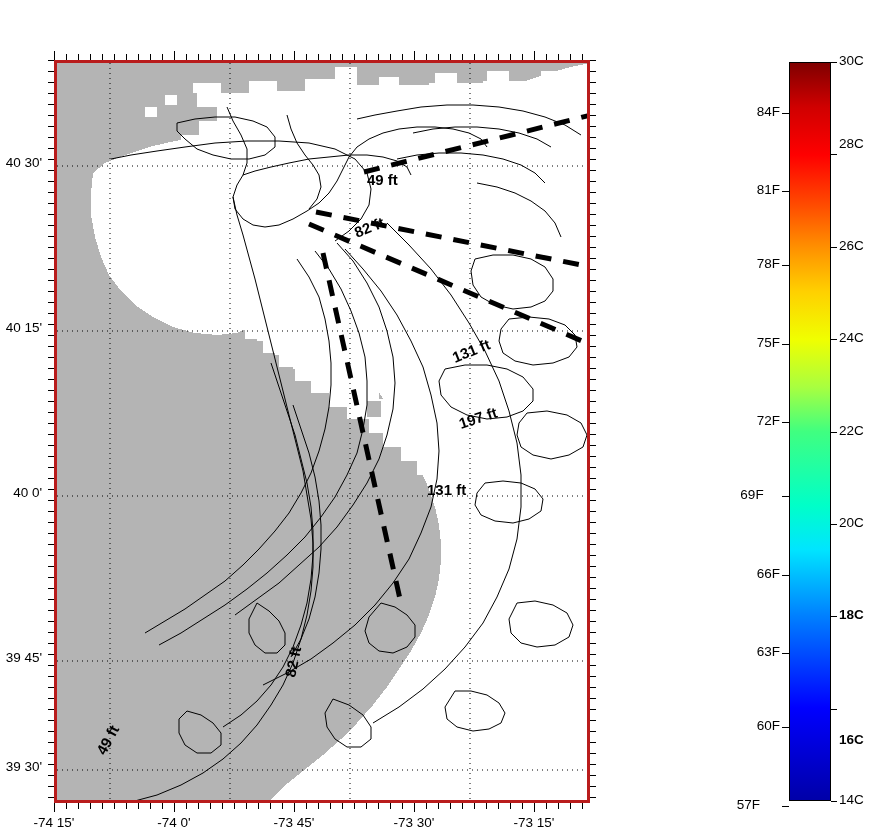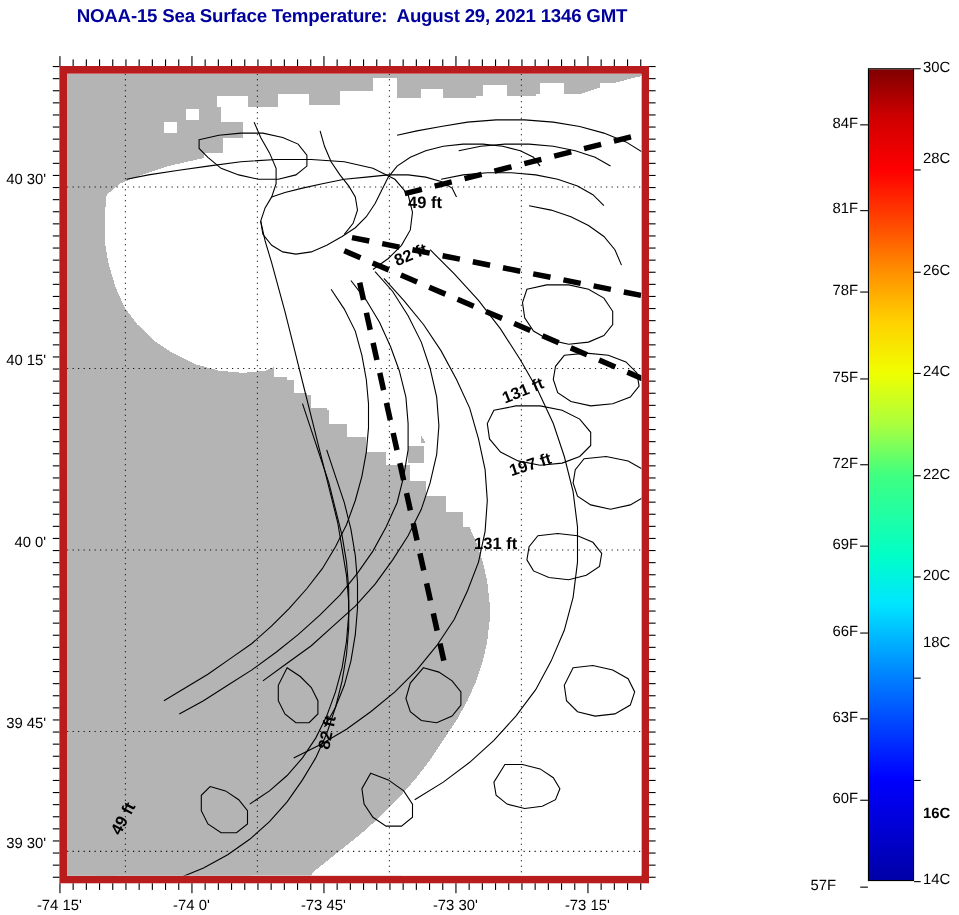--- a/index.html
+++ b/index.html
@@ -14,21 +14,21 @@
   .title-block{
     position:absolute;left:0;top:4px;width:640px;text-align:center;
     color:#00009c;font-weight:bold;font-size:17px;line-height:22px;
     letter-spacing:-0.2px;
   }
   .title-line{display:block;white-space:pre;}
 
   
   #map-frame{
     position:absolute;left:54px;top:60px;width:536px;height:743px;
-    border:7px solid #b91c1c;box-sizing:border-box;background:#ffffff;
+    border:3px solid #b91c1c;box-sizing:border-box;background:#ffffff;
     overflow:hidden;
   }
   #map-inner{position:absolute;left:0;top:0;width:534px;height:741px;}
   #map-inner svg{position:absolute;left:0;top:0;}
 
   
   .tick{position:absolute;background:#000;}
   .tick.v{width:1px;}
   .tick.h{height:1px;}
 
@@ -70,21 +70,20 @@
 
   
   .depth-lab{font:bold 15px "Liberation Sans", sans-serif;fill:#000;}
 </style>
 </head>
 <body>
 
 <div id="root">
 
   <div class="title-block">
-    <span class="title-line">NOAA-15 Sea Surface Temperature:  August 29, 2021 1346 GMT</span>
   </div>
 
   <div id="map-frame">
     <div id="map-inner">
       <svg width="534" height="741" viewBox="0 0 534 741">
 
         <rect x="0" y="0" width="534" height="741" fill="#ffffff"></rect>
 
         <g fill="#b4b4b4" shape-rendering="crispEdges">
 
@@ -629,21 +628,21 @@
       <div class="cb-lab left" style="left: 724px; top: 104px; width: 56px;">84F</div>
       <div class="cb-tick" style="left: 782px; top: 191px; width: 7px;"></div>
       <div class="cb-lab left" style="left: 724px; top: 182px; width: 56px;">81F</div>
       <div class="cb-tick" style="left: 782px; top: 265px; width: 7px;"></div>
       <div class="cb-lab left" style="left: 724px; top: 256px; width: 56px;">78F</div>
       <div class="cb-tick" style="left: 782px; top: 344px; width: 7px;"></div>
       <div class="cb-lab left" style="left: 724px; top: 335px; width: 56px;">75F</div>
       <div class="cb-tick" style="left: 782px; top: 422px; width: 7px;"></div>
       <div class="cb-lab left" style="left: 724px; top: 413px; width: 56px;">72F</div>
       <div class="cb-tick" style="left: 782px; top: 496px; width: 7px;"></div>
-      <div class="cb-lab left" style="left: 724px; top: 487px; width: 56px;">69F</div>
+      <div class="cb-lab left" style="left: 724px; top: 487px; width: 56px; text-align: center;">69F</div>
       <div class="cb-tick" style="left: 782px; top: 575px; width: 7px;"></div>
       <div class="cb-lab left" style="left: 724px; top: 566px; width: 56px;">66F</div>
       <div class="cb-tick" style="left: 782px; top: 653px; width: 7px;"></div>
       <div class="cb-lab left" style="left: 724px; top: 644px; width: 56px;">63F</div>
       <div class="cb-tick" style="left: 782px; top: 727px; width: 7px;"></div>
       <div class="cb-lab left" style="left: 724px; top: 718px; width: 56px;">60F</div>
       <div class="cb-tick" style="left: 782px; top: 806px; width: 7px;"></div>
       <div class="cb-lab left" style="left: 704px; top: 797px; width: 56px;">57F</div>
       <div class="cb-tick" style="left: 831px; top: 62px; width: 6px;"></div>
       <div class="cb-lab right" style="left: 839px; top: 53px; text-align: right;">30C</div>
@@ -651,20 +650,20 @@
       <div class="cb-lab right" style="left: 839px; top: 136px;">28C</div>
       <div class="cb-tick" style="left: 831px; top: 247px; width: 6px;"></div>
       <div class="cb-lab right" style="left: 839px; top: 238px;">26C</div>
       <div class="cb-tick" style="left: 831px; top: 339px; width: 6px;"></div>
       <div class="cb-lab right" style="left: 839px; top: 330px;">24C</div>
       <div class="cb-tick" style="left: 831px; top: 432px; width: 6px;"></div>
       <div class="cb-lab right" style="left: 839px; top: 423px;">22C</div>
       <div class="cb-tick" style="left: 831px; top: 524px; width: 6px;"></div>
       <div class="cb-lab right" style="left: 839px; top: 515px;">20C</div>
       <div class="cb-tick" style="left: 831px; top: 616px; width: 6px;"></div>
-      <div class="cb-lab right" style="left: 839px; top: 576px;">18C</div>
+      <div class="cb-lab right" style="left: 839px; top: 607px; font-weight: bold;">18C</div>
       <div class="cb-tick" style="left: 831px; top: 709px; width: 6px;"></div>
       <div class="cb-lab right" style="left: 839px; top: 732px; font-weight: bold;">16C</div>
       <div class="cb-tick" style="left: 831px; top: 801px; width: 6px;"></div>
       <div class="cb-lab right" style="left: 839px; top: 792px;">14C</div>
     </div>
 
 </div>
 
 </body></html>

